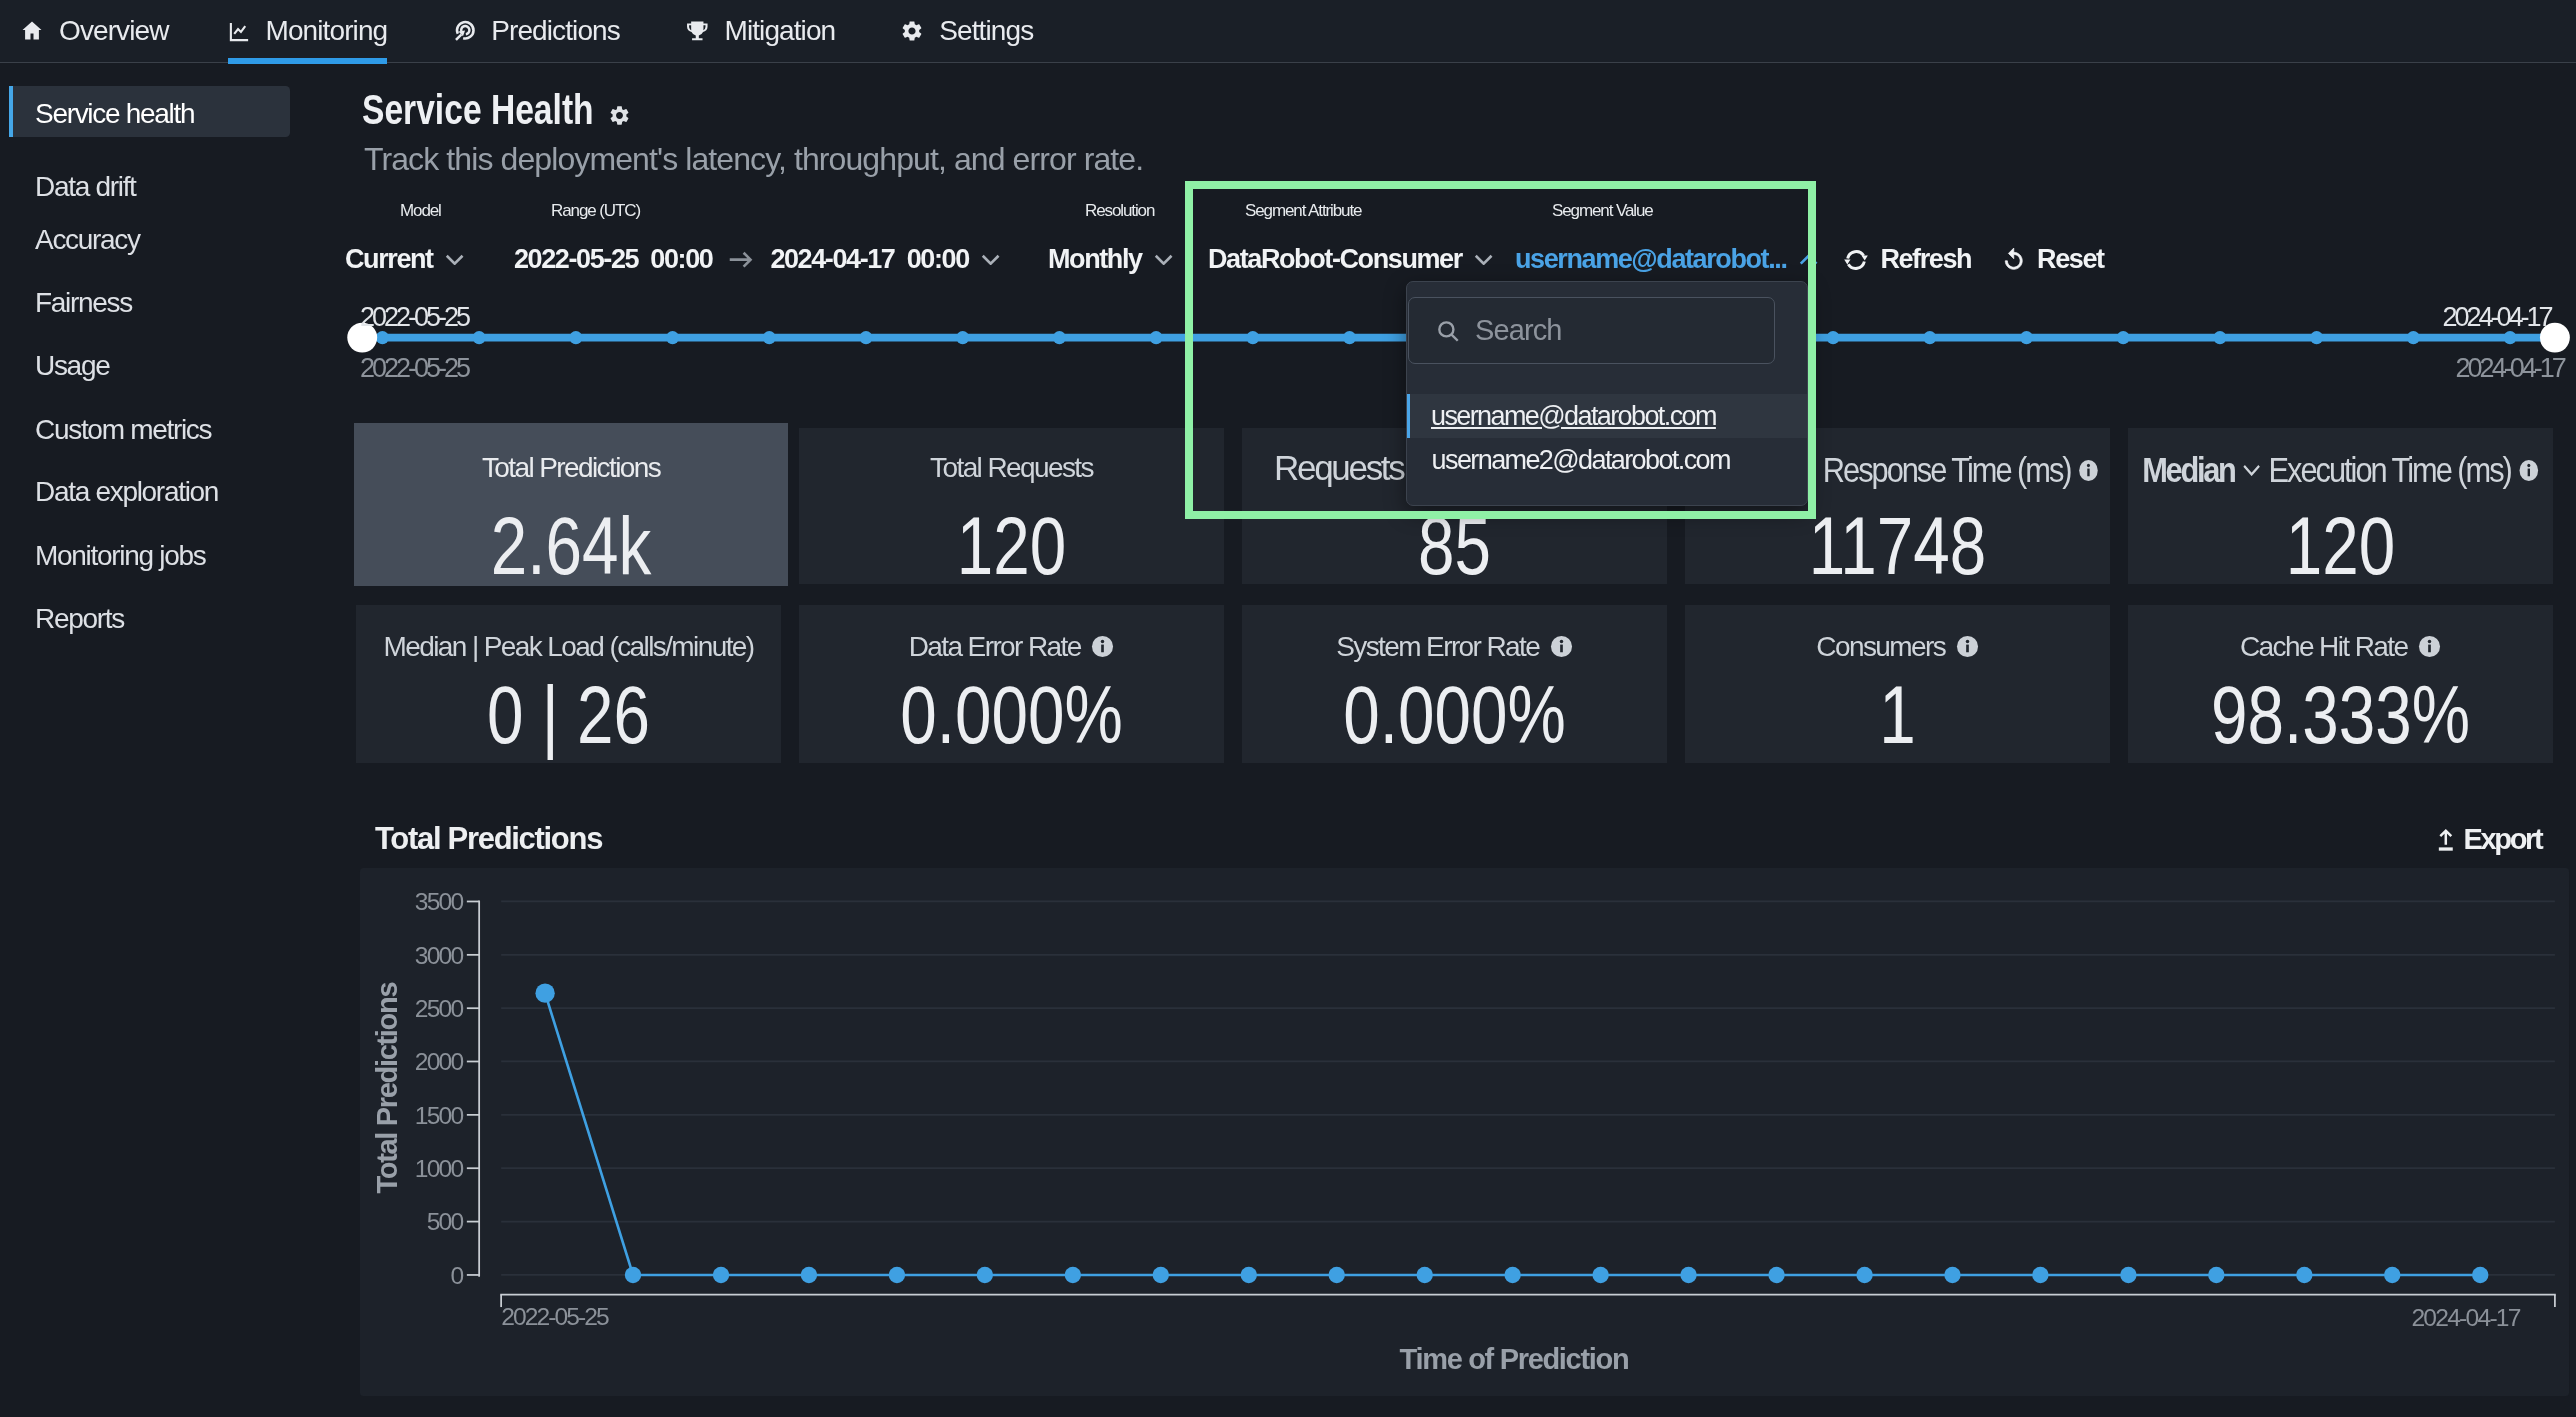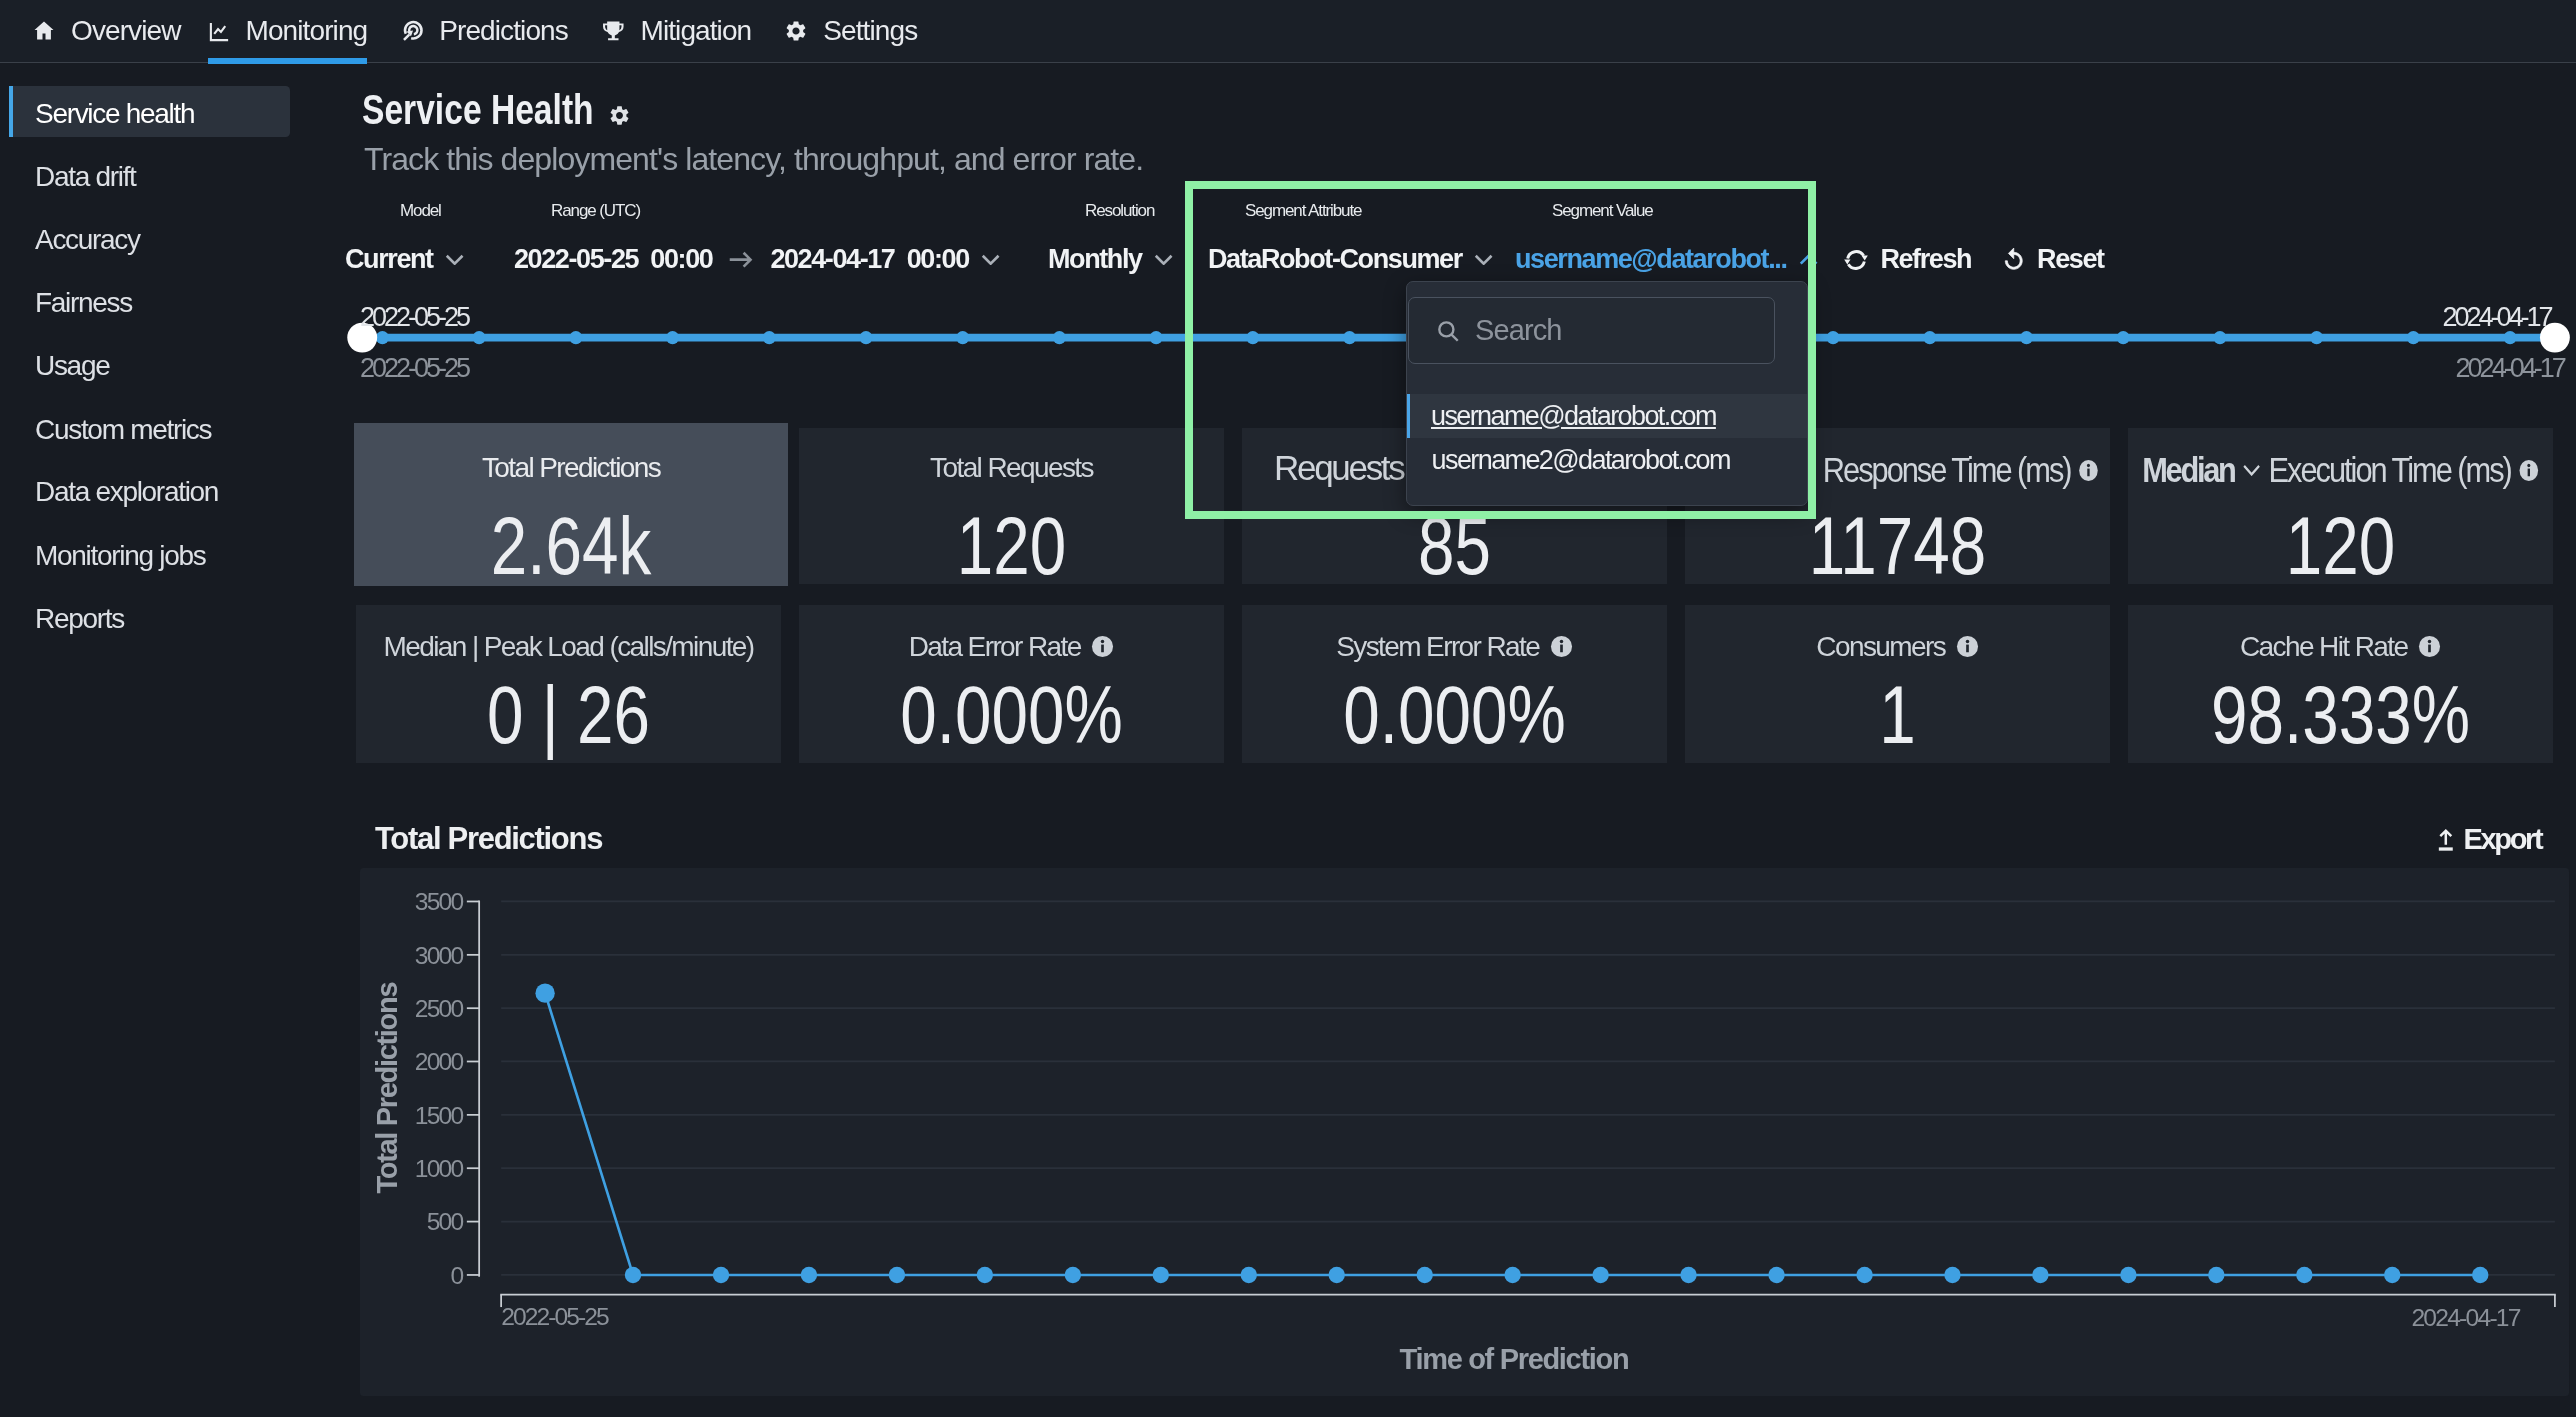--- a/index.html
+++ b/index.html
@@ -3,21 +3,21 @@
 <meta charset="utf-8">
 <style>
   * { margin:0; padding:0; box-sizing:border-box; }
   html,body { width:2576px; height:1417px; background:#161a20; overflow:hidden;
     font-family:"Liberation Sans", sans-serif; }
   #page { position:relative; width:2576px; height:1417px; background:#171b22; }
   .abs { position:absolute; line-height:1; white-space:nowrap; }
   .cx { display:inline-block; transform:scaleX(0.8); transform-origin:left center; }
   
   #nav { position:absolute; left:0; top:0; width:2576px; height:63px; background:#1a1f27;
-    border-bottom:1.8px solid #3a4049; display:flex; align-items:center; padding-left:32px; }
+    border-bottom:1.8px solid #3a4049; display:flex; align-items:center; padding-left:20px;gap:32px; }
   .navitem { display:flex; align-items:center; height:63px; margin-right:26px; color:#e8eaee;
     font-size:28px; letter-spacing:-0.9px; position:relative; }
   .navitem svg { margin-right:15px; }
   .navitem.active:after { content:""; position:absolute; left:0; right:0; bottom:-1.8px; height:6.2px;
     background:#2f9be8; }
   
   #sidebar { position:absolute; left:0; top:63px; width:299px; bottom:0; }
   .sitem { position:absolute; left:35px; font-size:28px; letter-spacing:-1.3px; color:#dde0e5; }
   #sactive { position:absolute; left:8.8px; top:23px; width:281px; height:51px; }
   #sactive .bar { position:absolute; left:0; top:0; width:4.4px; height:51px; background:#45a7e8; }
@@ -86,21 +86,21 @@
           <path d="M19.14 12.94c.04-.3.06-.61.06-.94 0-.32-.02-.64-.07-.94l2.03-1.58c.18-.14.23-.41.12-.61l-1.92-3.32c-.12-.22-.37-.29-.59-.22l-2.39.96c-.5-.38-1.03-.7-1.62-.94l-.36-2.54c-.04-.24-.24-.41-.48-.41h-3.84c-.24 0-.43.17-.47.41l-.36 2.54c-.59.24-1.13.57-1.62.94l-2.39-.96c-.22-.08-.47 0-.59.22L2.74 8.87c-.12.21-.08.47.12.61l2.03 1.58c-.05.3-.09.63-.09.94s.02.64.07.94l-2.03 1.58c-.18.14-.23.41-.12.61l1.92 3.32c.12.22.37.29.59.22l2.39-.96c.5.38 1.03.7 1.62.94l.36 2.54c.05.24.24.41.48.41h3.84c.24 0 .44-.17.47-.41l.36-2.54c.59-.24 1.13-.56 1.62-.94l2.39.96c.22.08.47 0 .59-.22l1.92-3.32c.12-.22.07-.47-.12-.61l-2.01-1.58zM12 15.6c-1.98 0-3.6-1.62-3.6-3.6s1.62-3.6 3.6-3.6 3.6 1.62 3.6 3.6-1.62 3.6-3.6 3.6z"></path>
         </svg>Settings</div>
   </div>
 
   <div id="sidebar">
     <div id="sactive">
         <div class="bar"></div>
         <div class="bg"></div>
       </div>
     <div class="sitem" style="top:35px; color:#fff;">Service health</div>
-    <div class="sitem" style="top:98px;">Data drift</div>
+    <div class="sitem" style="top:108px;">Data drift</div>
     <div class="sitem" style="top:161px;">Accuracy</div>
     <div class="sitem" style="top:224px;">Fairness</div>
     <div class="sitem" style="top:287px;">Usage</div>
     <div class="sitem" style="top:351px;">Custom metrics</div>
     <div class="sitem" style="top:413px;">Data exploration</div>
     <div class="sitem" style="top:477px;">Monitoring jobs</div>
     <div class="sitem" style="top:540px;">Reports</div>
   </div>
 
   <div class="abs h1" style="left:362px; top:89px;"><span class="cx">Service Health</span></div>

